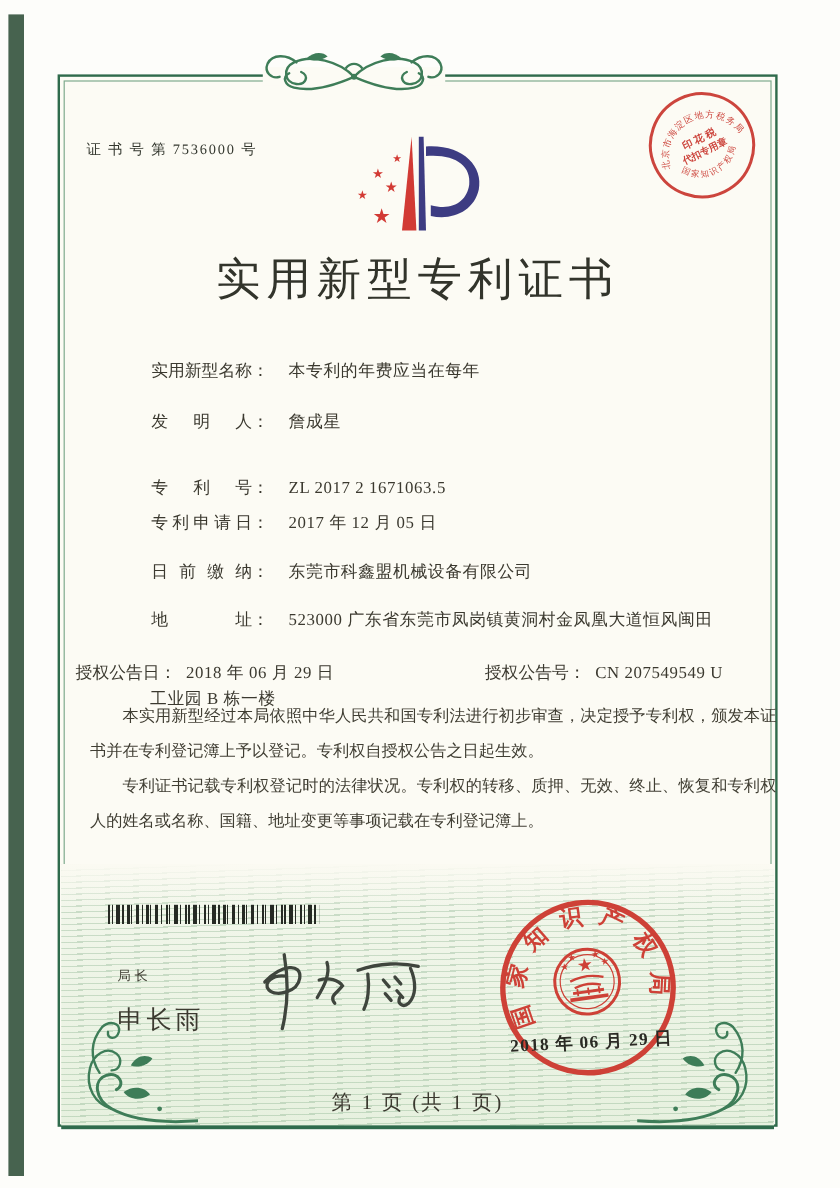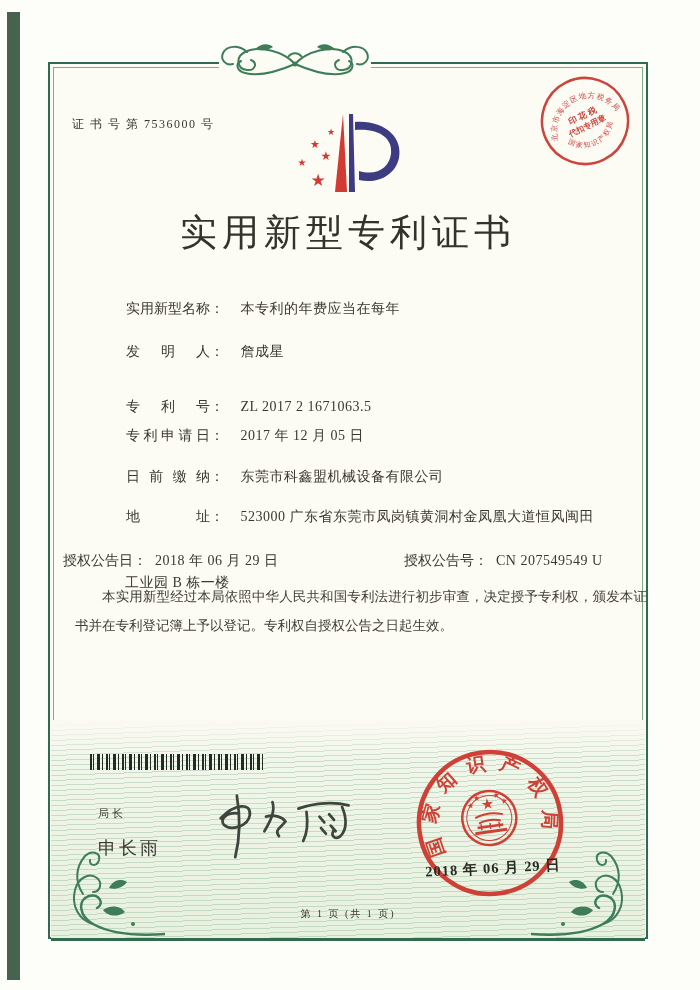--- a/index.html
+++ b/index.html
@@ -34,30 +34,30 @@
       repeating-linear-gradient(178deg, rgba(110,160,118,0.30) 0 1px, rgba(255,255,255,0) 1px 5px),
       linear-gradient(180deg,#f3f7ec,#e7f1df);
     border-bottom:3px solid #2f6b4c; }
   .barcode { position:absolute; left:90px; top:754px; width:176px; height:16px;
     background:repeating-linear-gradient(90deg,
       #262a24 0 2px, transparent 2px 3px,
       #262a24 3px 4px, transparent 4px 7px,
       #262a24 7px 10px, transparent 10px 12px,
       #262a24 12px 13px, transparent 13px 16px); }
   .officer-title { position:absolute; left:98px; top:806px; font-size:11px; letter-spacing:3px; color:#3c3a30; }
-  .officer-name  { position:absolute; left:98px; top:836px; font-size:18px; letter-spacing:3px; color:#3c3a30; }
+  .officer-name  { position:absolute; left:98px; top:836px; font-size:21px; letter-spacing:3px; color:#3c3a30; }
   .signature { position:absolute; left:198px; top:782px; width:170px; height:88px; }
   .seal { position:absolute; left:413px; top:746px; width:154px; height:154px; opacity:0.95; }
   .seal-date { position:absolute; left:418px; top:859px; width:150px; text-align:center;
     font-size:14.5px; letter-spacing:1px; color:#2a2a24; transform:rotate(-3deg); font-weight:bold; }
   .flourish { position:absolute; width:112px; height:90px; }
   .flourish.fl-left  { left:53px;  top:848px; }
   .flourish.fl-right { left:531px; top:848px; transform:scaleX(-1); }
   .footer { position:absolute; left:48px; top:907px; width:600px; text-align:center;
-    font-size:10px; letter-spacing:2px; color:#3b392f; }
+    font-size:17px; letter-spacing:2px; color:#3b392f; }
   svg text { font-family:"Liberation Serif","DejaVu Serif",serif; }
 </style>
 </head>
 <body>
 
 <div>
 
   <div class="left-strip"></div>
 
   <div class="frame">
@@ -140,20 +140,21 @@
 
   <div class="frow" style="left:63px; top:552px">
     <span>授权公告日：</span><span class="gval">2018 年 06 月 29 日</span>
   </div>
   <div class="frow" style="left:404px; top:552px">
     <span>授权公告号：</span><span class="gval">CN 207549549 U</span>
   </div>
 
   <div class="paras">
     <p>本实用新型经过本局依照中华人民共和国专利法进行初步审查，决定授予专利权，颁发本证书并在专利登记簿上予以登记。专利权自授权公告之日起生效。</p>
+    <p>专利证书记载专利权登记时的法律状况。专利权的转移、质押、无效、终止、恢复和专利权人的姓名或名称、国籍、地址变更等事项记载在专利登记簿上。</p>
   </div>
 
   <div class="bottom-zone"></div>
 
   <div class="barcode"></div>
 
   <div class="officer-title">局长</div>
   <div class="officer-name">申长雨</div>
 
   <svg class="signature" viewBox="0 0 210 95">

